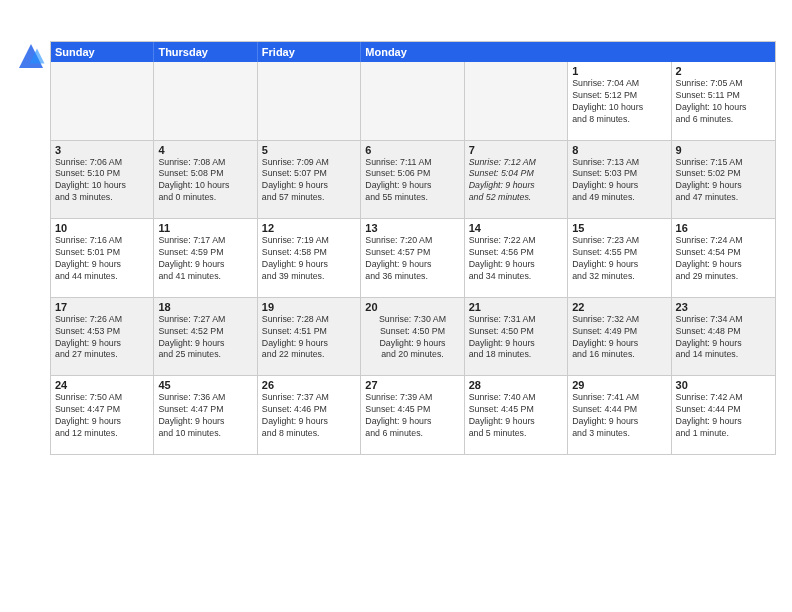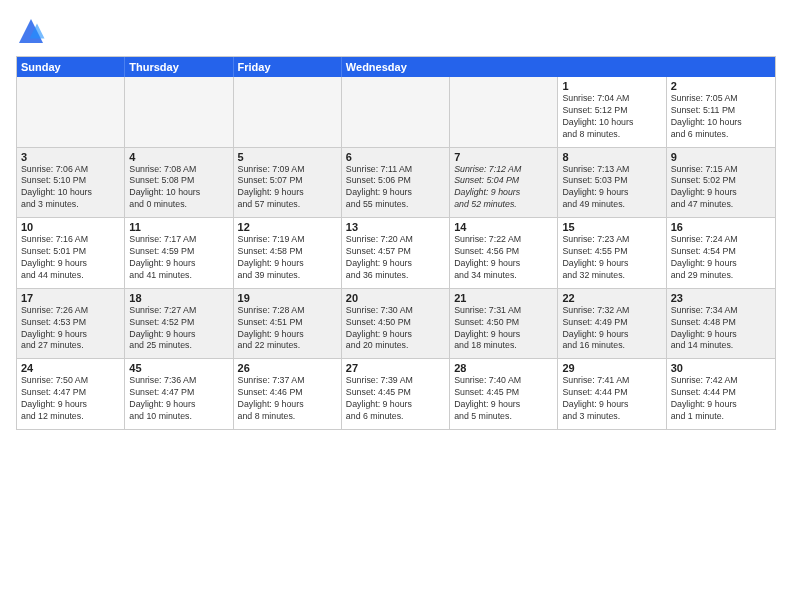--- a/index.html
+++ b/index.html
@@ -8,21 +8,22 @@
       background: #fff;
       width: 792px;
       height: 612px;
       overflow: hidden;
     }
     .page {
       width: 792px;
       height: 440px;
       padding: 16px 16px 10px 16px;
       display: flex;
-      flex-direction: column;
+      flex-direction: row;
+      margin-top: 25px;
     }
     .header {
       display: flex;
       justify-content: space-between;
       align-items: flex-start;
       margin-bottom: 10px;
     }
     .logo {
       display: flex;
       align-items: center;
@@ -127,21 +128,21 @@
       <div class="month-title"></div>
       <div class="location"></div>
     </div>
   </div>
 
   <div class="calendar">
     <div class="cal-header" id="cal-header">
         <div class="cal-header-cell">Sunday</div>
         <div class="cal-header-cell">Thursday</div>
         <div class="cal-header-cell">Friday</div>
-        <div class="cal-header-cell">Wednesday</div>
+        <div class="cal-header-cell">Monday</div>
       </div>
     <div class="cal-body" id="cal-body">
         <div class="cal-row">
           <div class="cal-cell empty"></div>
           <div class="cal-cell empty"></div>
           <div class="cal-cell empty"></div>
           <div class="cal-cell empty"></div>
           <div class="cal-cell empty"></div>
           <div class="cal-cell">
             <span class="day-num">1</span>
@@ -277,21 +278,21 @@
           </div>
           <div class="cal-cell shaded">
             <span class="day-num">19</span>
             <div class="cell-info" style="white-space: pre-line;">Sunrise: 7:28 AM
 Sunset: 4:51 PM
 Daylight: 9 hours
 and 22 minutes.</div>
           </div>
           <div class="cal-cell shaded">
             <span class="day-num">20</span>
-            <div class="cell-info" style="white-space: pre-line;">Sunrise: 7:30 AM
+            <div class="cell-info" style="white-space: pre-line; text-align: center;">Sunrise: 7:30 AM
 Sunset: 4:50 PM
 Daylight: 9 hours
 and 20 minutes.</div>
           </div>
           <div class="cal-cell shaded">
             <span class="day-num">21</span>
             <div class="cell-info" style="white-space: pre-line;">Sunrise: 7:31 AM
 Sunset: 4:50 PM
 Daylight: 9 hours
 and 18 minutes.</div>

